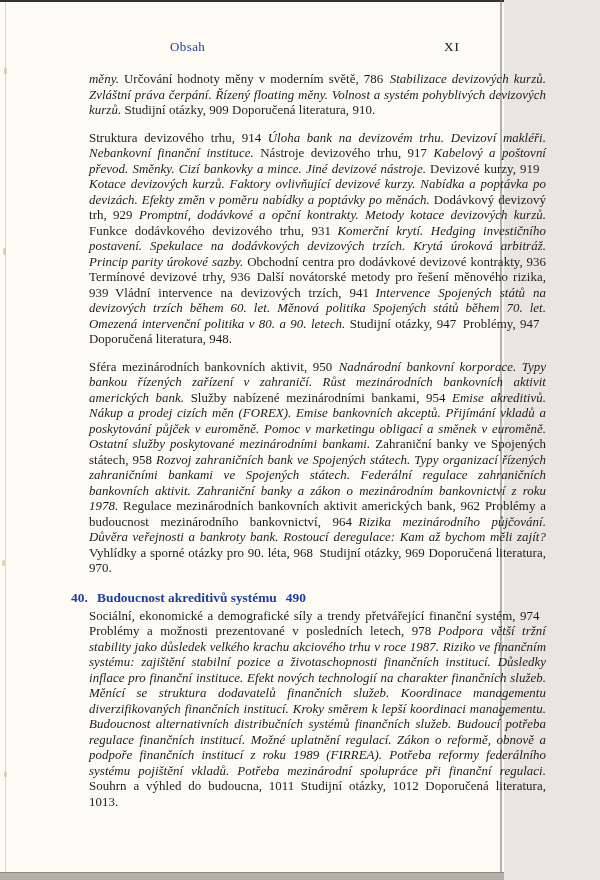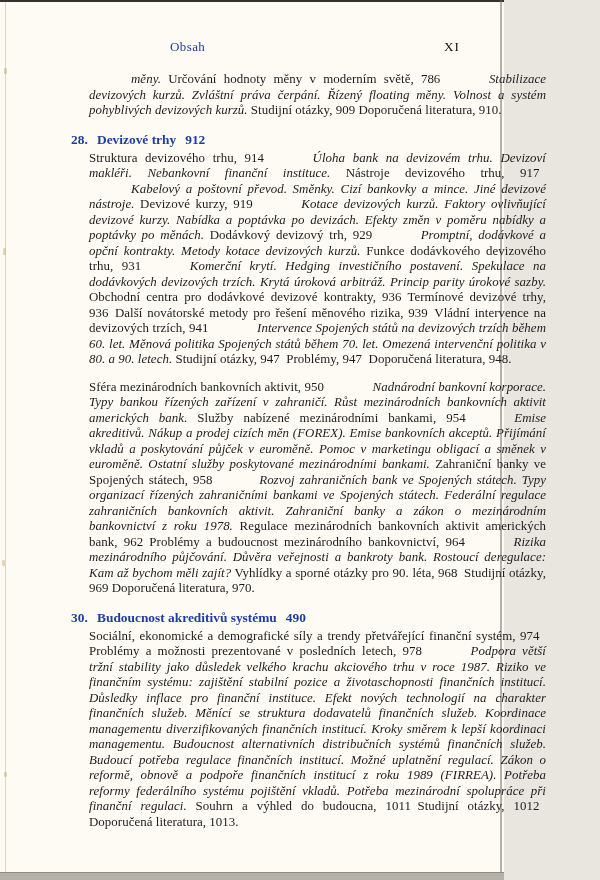--- a/index.html
+++ b/index.html
@@ -36,21 +36,21 @@
   }
 
   
   .content{position:absolute;left:89px;top:72px;width:457px;}
   .body-par{
     margin:0;
     font-size:12.9px;line-height:15.5px;
     text-align:justify;
     letter-spacing:.05px;
   }
-  .body-par .it{font-style:italic;margin-left:42px;}
+  .body-par .it{font-style:italic;}
 
   .toc-section{margin-top:12px;}
   .sec-head{
     position:relative;margin:0 0 3px;padding-left:8px;
     font-size:13.4px;font-weight:bold;line-height:17px;
     color:var(--heading-blue);
   }
   .sec-num{position:absolute;left:-18px;}
   .sec-page{margin-left:9px;}
 </style>
@@ -69,31 +69,28 @@
   <div class="speck" style="left:4px;top:772px;width:3px;height:5px"></div>
 
   <span class="running-title">Obsah</span>
   <span class="page-number">XI</span>
 
   <div class="content">
 
     <p class="body-par"><span class="it">měny.</span><span> Určování hodnoty měny v moderním světě, 786 </span><span class="it">Stabilizace devizových kurzů. Zvláštní práva čerpání. Řízený floating měny. Volnost a systém pohyblivých devizových kurzů.</span><span> Studijní otázky, 909 Doporučená literatura, 910.</span></p>
 
     <section class="toc-section">
-      <h2 class="sec-head">
-        <span class="sec-num">28.</span><span class="sec-title">Devizové trhy</span><span class="sec-page">912</span>
-      </h2>
       <p class="body-par"><span>Struktura devizového trhu, 914 </span><span class="it">Úloha bank na devizovém trhu. Devizoví makléři. Nebankovní finanční instituce.</span><span> Nástroje devizového trhu, 917 </span><span class="it">Kabelový a poštovní převod. Směnky. Cizí bankovky a mince. Jiné devizové nástroje.</span><span> Devizové kurzy, 919 </span><span class="it">Kotace devizových kurzů. Faktory ovlivňující devizové kurzy. Nabídka a poptávka po devizách. Efekty změn v poměru nabídky a poptávky po měnách.</span><span> Dodávkový devizový trh, 929 </span><span class="it">Promptní, dodávkové a opční kontrakty. Metody kotace devizových kurzů.</span><span> Funkce dodávkového devizového trhu, 931 </span><span class="it">Komerční krytí. Hedging investičního postavení. Spekulace na dodávkových devizových trzích. Krytá úroková arbitráž. Princip parity úrokové sazby.</span><span> Obchodní centra pro dodávkové devizové kontrakty, 936 Termínové devizové trhy, 936 Další novátorské metody pro řešení měnového rizika, 939 Vládní intervence na devizových trzích, 941 </span><span class="it">Intervence Spojených států na devizových trzích během 60. let. Měnová politika Spojených států během 70. let. Omezená intervenční politika v 80. a 90. letech.</span><span> Studijní otázky, 947 Problémy, 947 Doporučená literatura, 948.</span></p>
     </section>
 
     <section class="toc-section">
       <p class="body-par"><span>Sféra mezinárodních bankovních aktivit, 950 </span><span class="it">Nadnárodní bankovní korporace. Typy bankou řízených zařízení v zahraničí. Růst mezinárodních bankovních aktivit amerických bank.</span><span> Služby nabízené mezinárodními bankami, 954 </span><span class="it">Emise akreditivů. Nákup a prodej cizích měn (FOREX). Emise bankovních akceptů. Přijímání vkladů a poskytování půjček v euroměně. Pomoc v marketingu obligací a směnek v euroměně. Ostatní služby poskytované mezinárodními bankami.</span><span> Zahraniční banky ve Spojených státech, 958 </span><span class="it">Rozvoj zahraničních bank ve Spojených státech. Typy organizací řízených zahraničními bankami ve Spojených státech. Federální regulace zahraničních bankovních aktivit. Zahraniční banky a zákon o mezinárodním bankovnictví z roku 1978.</span><span> Regulace mezinárodních bankovních aktivit amerických bank, 962 Problémy a budoucnost mezinárodního bankovnictví, 964 </span><span class="it">Rizika mezinárodního půjčování. Důvěra veřejnosti a bankroty bank. Rostoucí deregulace: Kam až bychom měli zajít?</span><span> Vyhlídky a sporné otázky pro 90. léta, 968 Studijní otázky, 969 Doporučená literatura, 970.</span></p>
     </section>
 
     <section class="toc-section">
       <h2 class="sec-head">
-        <span class="sec-num">30.</span><span class="sec-title">Budoucnost akreditivů systému</span><span class="sec-page">490</span>
+        <span class="sec-num">40.</span><span class="sec-title">Budoucnost akreditivů systému</span><span class="sec-page">490</span>
       </h2>
       <p class="body-par"><span>Sociální, ekonomické a demografické síly a trendy přetvářející finanční systém, 974 Problémy a možnosti prezentované v posledních letech, 978 </span><span class="it">Podpora větší tržní stability jako důsledek velkého krachu akciového trhu v roce 1987. Riziko ve finančním systému: zajištění stabilní pozice a životaschopnosti finančních institucí. Důsledky inflace pro finanční instituce. Efekt nových technologií na charakter finančních služeb. Měnící se struktura dodavatelů finančních služeb. Koordinace managementu diverzifikovaných finančních institucí. Kroky směrem k lepší koordinaci managementu. Budoucnost alternativních distribučních systémů finančních služeb. Budoucí potřeba regulace finančních institucí. Možné uplatnění regulací. Zákon o reformě, obnově a podpoře finančních institucí z roku 1989 (FIRREA). Potřeba reformy federálního systému pojištění vkladů. Potřeba mezinárodní spolupráce při finanční regulaci.</span><span> Souhrn a výhled do budoucna, 1011 Studijní otázky, 1012 Doporučená literatura, 1013.</span></p>
     </section>
 
   </div>
 </div>
 
 </body></html>

